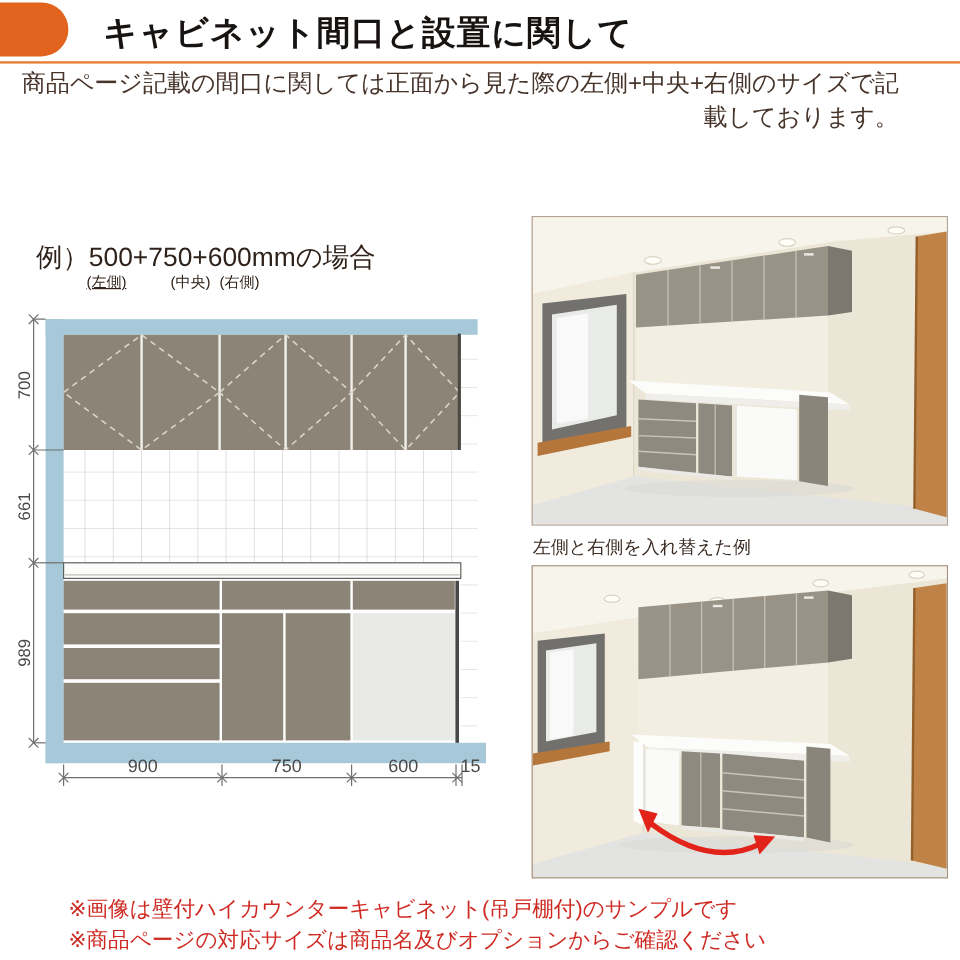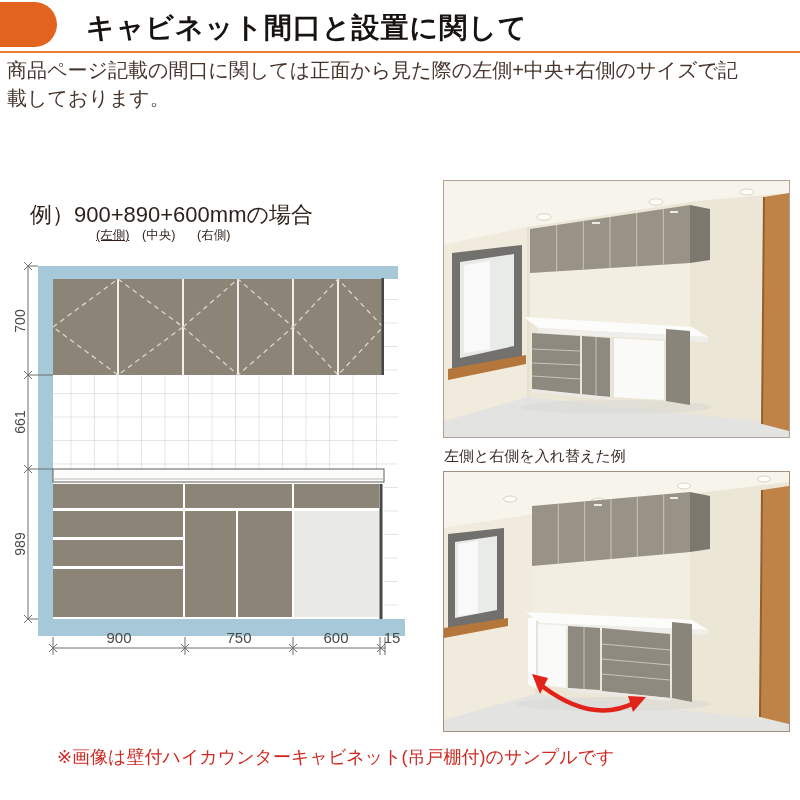--- a/index.html
+++ b/index.html
@@ -8,27 +8,27 @@
 
   
   .header-pill{position:absolute;left:0;top:2px;width:57px;height:45px;
     background:#e2631d;border-radius:0 24px 24px 0;}
   .header-title{position:absolute;left:86px;top:9px;font-size:28px;font-weight:bold;
     color:#161311;letter-spacing:1px;white-space:nowrap;}
   .header-rule{position:absolute;left:0;top:51px;width:800px;height:2px;background:#e9803a;}
 
   
   .intro{position:absolute;left:7px;top:57px;width:742px;font-size:20px;
-    color:#46342b;line-height:1.38;}
+    color:#46342b;line-height:1.38;text-align:right;}
   .intro p{margin:0;}
 
   
   .example-title{position:absolute;left:30px;top:200px;font-size:22px;color:#2f221b;white-space:nowrap;}
   .pos-label{position:absolute;top:227px;font-size:12.5px;color:#2f221b;white-space:nowrap;}
-  .pos-left{left:96px;text-decoration:underline;} .pos-center{left:142px;text-align:center;} .pos-right{left:197px;}
+  .pos-left{left:72px;text-decoration:underline;} .pos-center{left:142px;text-align:center;} .pos-right{left:183px;}
 
   .plan-svg{position:absolute;left:0;top:252px;}
 
   
   .caption-1{position:absolute;left:444px;top:158px;width:346px;font-size:13px;
     color:#3a2b23;white-space:nowrap;}
   .caption-2{position:absolute;left:444px;top:447px;width:346px;font-size:15px;
     color:#3a2b23;white-space:nowrap;}
   .render-box{position:absolute;box-sizing:border-box;background:#ece7d8;}
   .render-1{left:443px;top:180px;width:347px;height:258px;border:1px solid #b2a295;}
@@ -48,21 +48,21 @@
 <div class="page">
 
   <div class="header-pill"></div>
   <div class="header-title">キャビネット間口と設置に関して</div>
   <div class="header-rule"></div>
 
   <div class="intro">
     <p>商品ページ記載の間口に関しては正面から見た際の左側+中央+右側のサイズで記載しております。</p>
   </div>
 
-  <div class="example-title">例）900+890+600mmの場合</div>
+  <div class="example-title">例）500+750+600mmの場合</div>
   <span class="pos-label pos-left">(左側)</span>
   <span class="pos-label pos-center">(中央)</span>
   <span class="pos-label pos-right">(右側)</span>
 
   <svg class="plan-svg" width="430" height="420" viewBox="0 0 430 420">
     <defs>
       <pattern id="tile" width="23.5" height="23.5" patternUnits="userSpaceOnUse">
         <path d="M 23.5 0 L 0 0 0 23.5" fill="none" stroke="#cbcbc9" stroke-width="1"></path>
       </pattern>
     </defs>
@@ -269,15 +269,16 @@
         <polygon points="88,202 104,206 96,222" fill="#e2231a"></polygon>
         <polygon points="202,225 184,224 189,240" fill="#e2231a"></polygon>
       </g>
       <polygon points="318,18 345,14 345,252 316,245" fill="#bf8347"></polygon>
       <line x1="318" y1="18" x2="316" y2="245" stroke="#93602b" stroke-width="2"></line>
     </svg>
   </div>
 
   <div class="notes">
     <p>※画像は壁付ハイカウンターキャビネット(吊戸棚付)のサンプルです</p>
+    <p>※商品ページの対応サイズは商品名及びオプションからご確認ください</p>
   </div>
 
 </div>
 
 </body></html>

